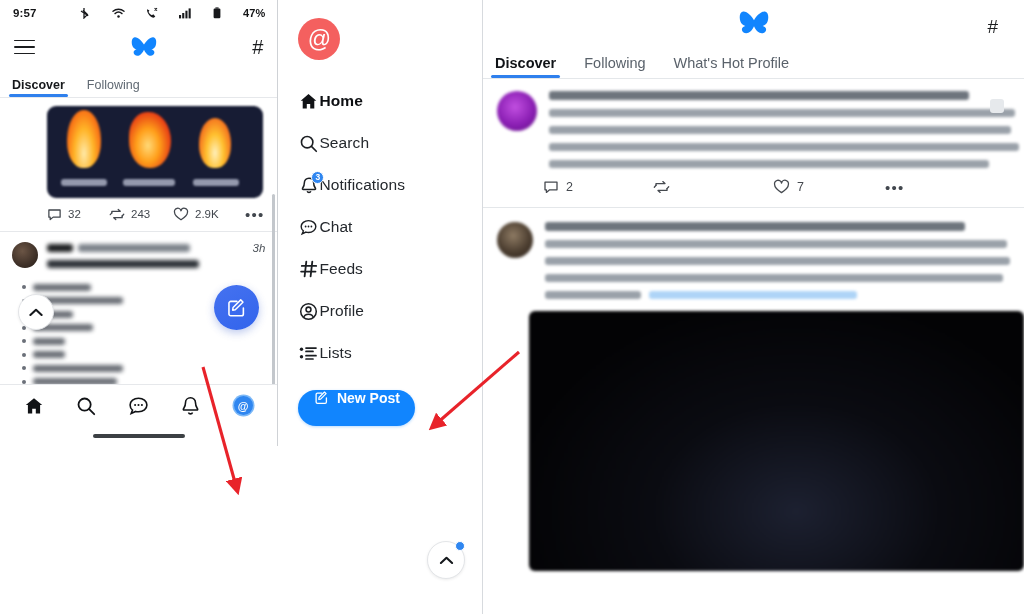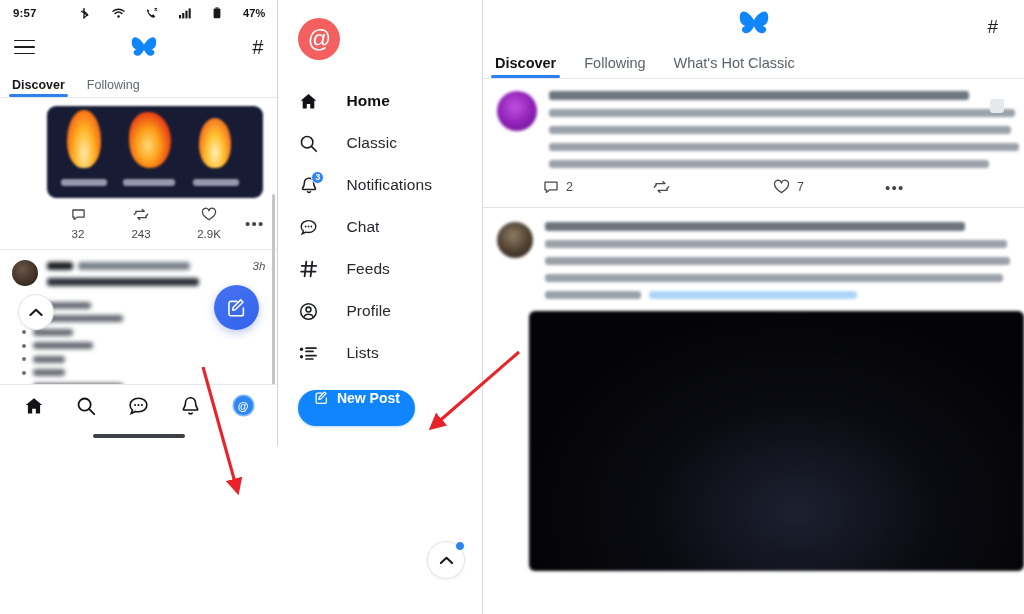--- a/index.html
+++ b/index.html
@@ -55,21 +55,21 @@
     filter: blur(1.1px);
   }
   .flame { position:absolute; bottom:30px; width:34px; height:52px; border-radius:50% 50% 45% 45%; }
   .f1 { left:20px; background: radial-gradient(ellipse at 50% 75%, #ffe9a8 0%, #ffb427 40%, #f97316 70%, rgba(249,115,22,0) 100%); height:58px;}
   .f2 { left:82px; width:42px; height:56px; background: radial-gradient(ellipse at 45% 60%, #ffd978 0%, #ff9f1a 35%, #e63b14 72%, rgba(230,59,20,0) 100%); border-radius:45% 55% 50% 50%;}
   .f3 { left:152px; width:32px; height:50px; background: radial-gradient(ellipse at 50% 70%, #fff0bb 0%, #ffc02e 38%, #f4741f 72%, rgba(244,116,31,0) 100%);}
   .fire-lbl { position:absolute; bottom:12px; height:7px; border-radius:3px; background:#bfc3d6; opacity:.75;}
   .l1{left:14px; width:46px;} .l2{left:76px; width:52px;} .l3{left:146px; width:46px;}
 
   .action-row { display:flex; align-items:center; padding: 9px 0 9px 47px; gap: 0; }
-  .act { display:flex; align-items:center; gap:6px; color:#42474e; font-size:11.5px;flex-direction:column;}
+  .act { display:flex; align-items:center; gap:6px; color:#42474e; font-size:11.5px;}
   .act svg { display:block; }
   .act:nth-child(1){ width:62px; } .act:nth-child(2){ width:64px; } .act:nth-child(3){ width:72px;}
   .dots-ic { color:#42474e; font-size:15px; letter-spacing:1.3px; line-height:.6;}
 
   .post { padding: 10px 12px 4px 12px; display:flex; gap:9px; }
   .avatar-sm {
     width:26px; height:26px; border-radius:50%; flex:0 0 26px;
     background: radial-gradient(circle at 40% 35%, #6b5545 0%, #3f3128 60%, #241c16 100%);
     filter: blur(.7px);
   }
@@ -117,21 +117,21 @@
     position:relative; width:208px; height:614px; background:#ffffff;
     border-right:1px solid #d7dade;
     padding: 18px 0 0 0;
   }
   .p2-avatar {
     width:42px; height:42px; border-radius:50%; background:#f4605f;
     margin: 0 0 20px 20px; display:flex; align-items:center; justify-content:center;
     color:#ffffff; font-size:23px; font-weight:400; line-height:1;
   }
   .menu { display:flex; flex-direction:column; }
-  .mi { display:flex; align-items:center; gap:27px; padding: 0 0 0 20px; height:42px; position:relative; }
+  .mi { display:flex; align-items:center; gap:0; padding: 0 0 0 20px; height:42px; position:relative; }
   .mi-ic { width:21px; height:21px; display:flex; align-items:center; justify-content:center; color:#16181b; position:relative;}
   .mi-lbl { font-size:15.5px; color:#24282d; letter-spacing:.1px; }
   .mi.active .mi-lbl { font-weight:700; color:#0d0f12; }
   .badge {
     position:absolute; top:-4px; right:-5px; min-width:13px; height:13px; border-radius:50%;
     background:#2f86f0; color:#fff; font-size:8.5px; font-weight:700; display:flex; align-items:center; justify-content:center;
     border:1.6px solid #fff;
   }
   .newpost {
     margin: 16px 0 0 20px; height:36px; width:117px; border-radius:19px;
@@ -420,21 +420,21 @@
         <span class="mi-lbl">Home</span>
       </div>
 
       <div class="mi">
         <span class="mi-ic">
           <svg width="19" height="19" viewBox="0 0 20 20">
               <circle cx="8.6" cy="8.6" r="6" fill="none" stroke="#1b1e22" stroke-width="1.7"></circle>
               <path d="M13.1 13.1l5.1 5.1" stroke="#1b1e22" stroke-width="1.7" stroke-linecap="round"></path>
             </svg>
         </span>
-        <span class="mi-lbl">Classic</span>
+        <span class="mi-lbl">Search</span>
       </div>
 
       <div class="mi">
         <span class="mi-ic">
           <svg width="18" height="19" viewBox="0 0 19 20">
             <path d="M9.5 2.3c-3 0-4.9 2-4.9 4.9 0 3.9-1.7 5.1-2 6-.2.5.1.9.7.9h12.4c.6 0 .9-.4.7-.9-.3-.9-2-2.1-2-6 0-2.9-1.9-4.9-4.9-4.9z" fill="none" stroke="#1b1e22" stroke-width="1.6" stroke-linejoin="round"></path>
             <path d="M7.6 16.1a2 2 0 0 0 3.8 0" fill="none" stroke="#1b1e22" stroke-width="1.6"></path>
           </svg>
           <span class="badge">3</span>
         </span>
@@ -507,21 +507,21 @@
     <div class="p3-header">
       <svg width="40" height="28" viewBox="0 0 30 24">
         <path d="M15 9.6C13.2 6.1 8.8 1.7 5.6 2.2 2.3 2.8 2.4 7.6 3.3 10.6c.6 2 2.3 3.6 4.3 4-1.6.3-3 1.3-3 3 0 2.6 3.2 3.9 5.6 2.8 2-.9 3.9-3.2 4.8-5.6.9 2.4 2.8 4.7 4.8 5.6 2.4 1.1 5.6-.2 5.6-2.8 0-1.7-1.4-2.7-3-3 2-.4 3.7-2 4.3-4 .9-3 1-7.8-2.3-8.4C21.2 1.7 16.8 6.1 15 9.6z" fill="#1185fe"></path>
       </svg>
       <div class="p3-hash">#</div>
     </div>
 
     <div class="p3-tabs">
       <div class="t active"><span>Discover</span></div>
       <div class="t"><span>Following</span></div>
-      <div class="t"><span>What's Hot Classic</span></div>
+      <div class="t"><span>What's Hot Profile</span></div>
     </div>
     <div class="p3-div"></div>
 
     <div class="p3-post">
       <div class="av-purple"></div>
       <div class="p3-body">
         <div class="hdr-line" style="width:420px"></div>
         <div class="txt-line" style="width:466px"></div>
         <div class="txt-line" style="width:462px"></div>
         <div class="txt-line" style="width:470px"></div>

